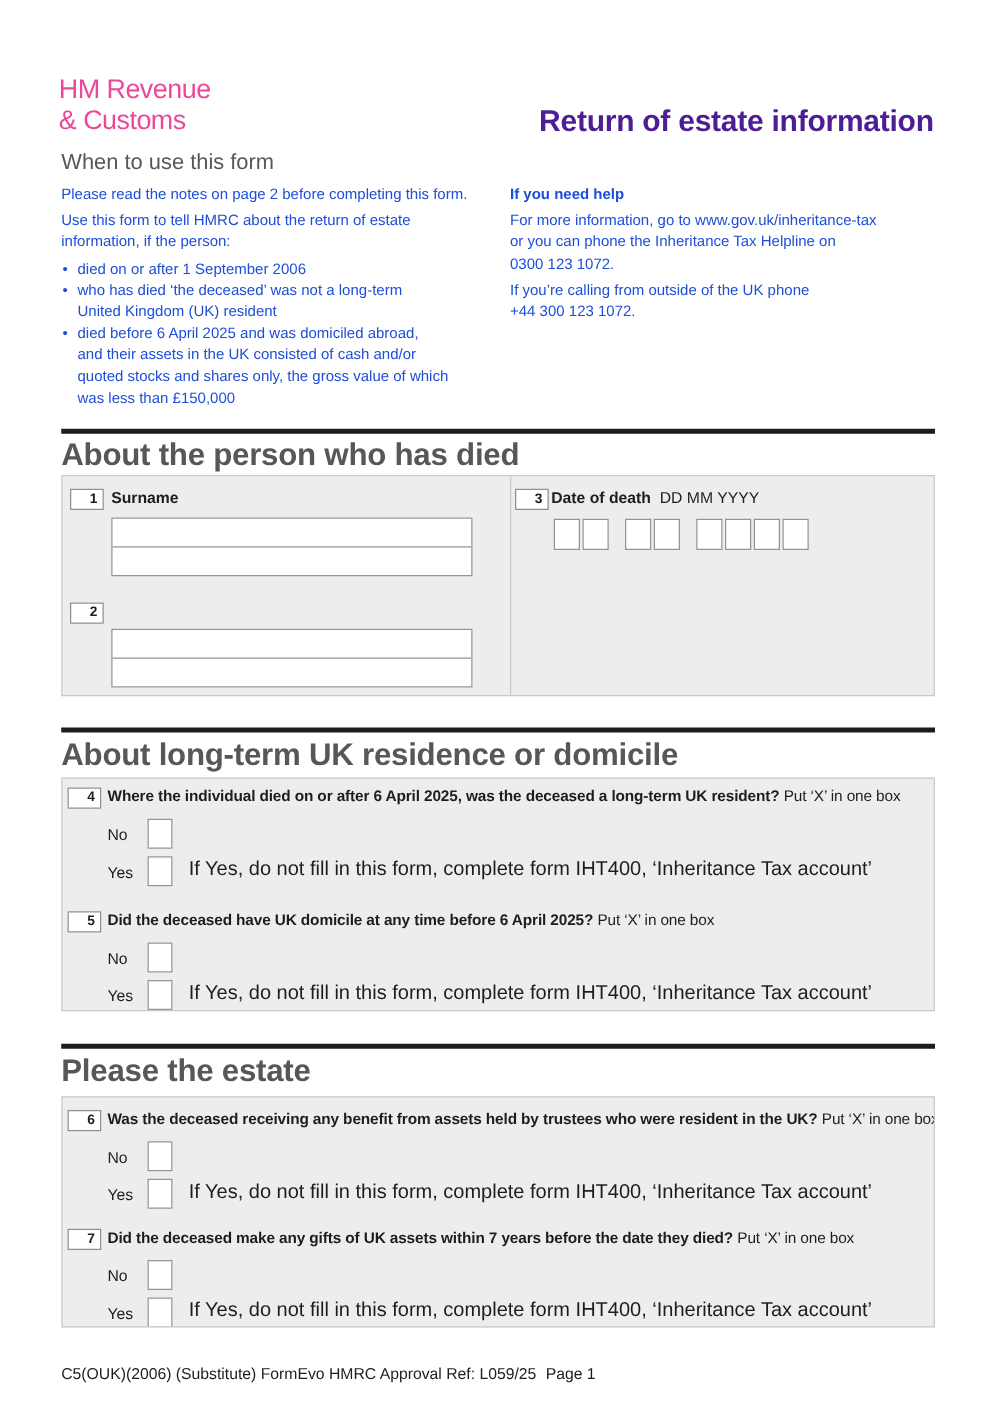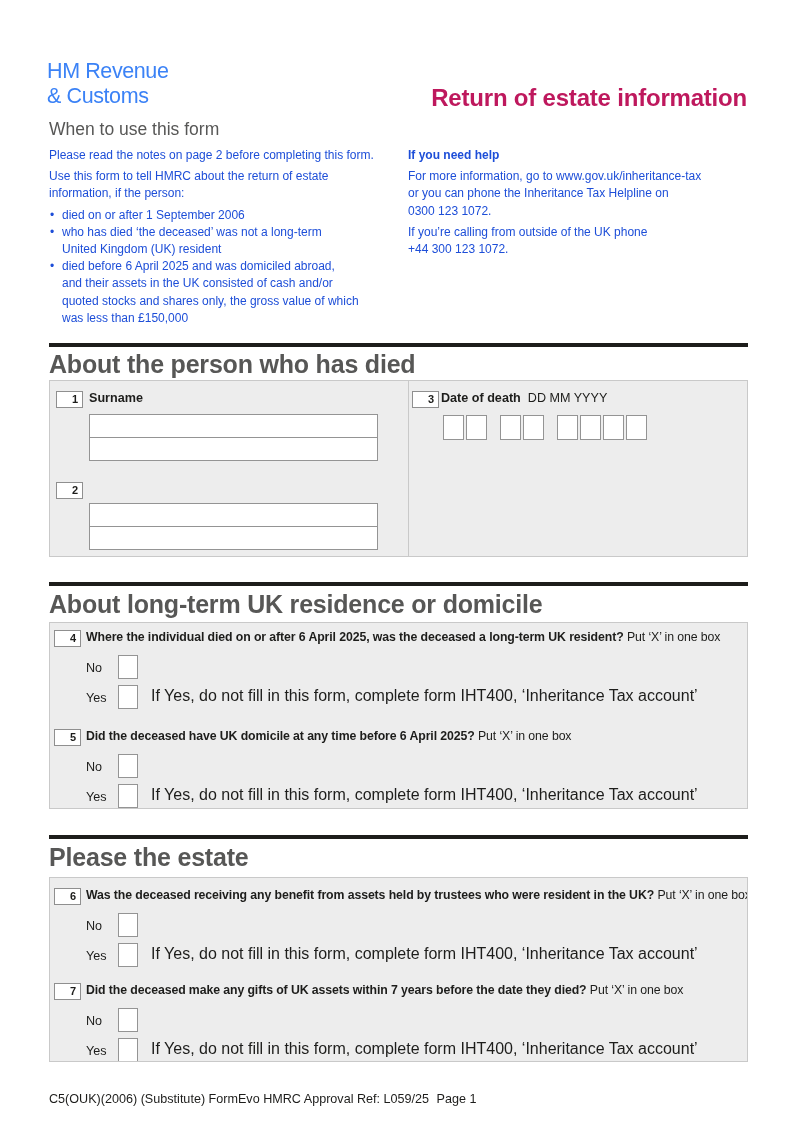--- a/index.html
+++ b/index.html
@@ -3,22 +3,22 @@
 <meta charset="utf-8">
 <style>
   html,body { margin:0; padding:0; background:#ffffff; }
   .page {
     position:relative; width:800px; height:1130px; background:#ffffff;
     font-family:"Liberation Sans","DejaVu Sans",sans-serif; color:#1d1d1b;
     overflow:hidden;
   }
 
   
-  .logo { position:absolute; left:47px; top:59px; font-size:21.5px; line-height:25px; letter-spacing:-0.4px; color:#3b82f6; }
-  .doc-title { position:absolute; right:53px; top:84px; font-size:24px; font-weight:700; color:#be185d; letter-spacing:-0.2px; }
+  .logo { position:absolute; left:47px; top:59px; font-size:21.5px; line-height:25px; letter-spacing:-0.4px; color:#ec4899; }
+  .doc-title { position:absolute; right:53px; top:84px; font-size:24px; font-weight:700; color:#4c1d95; letter-spacing:-0.2px; }
   .when-heading { position:absolute; left:49px; top:119px; font-size:17.5px; color:#575756; }
 
   
   .col { position:absolute; top:147px; font-size:12px; line-height:17.2px; color:#1d4ed8; }
   .col-left { left:49px; width:368px; }
   .col-right { left:408px; width:350px; }
   .col p { margin:0 0 4px 0; white-space:pre-line; }
   .help-heading { font-weight:700; margin:0 0 3px 0; }
   ul.bullets { list-style:none; margin:3px 0 0 0; padding:0; }
   ul.bullets li { position:relative; padding-left:13px; white-space:pre-line; }

